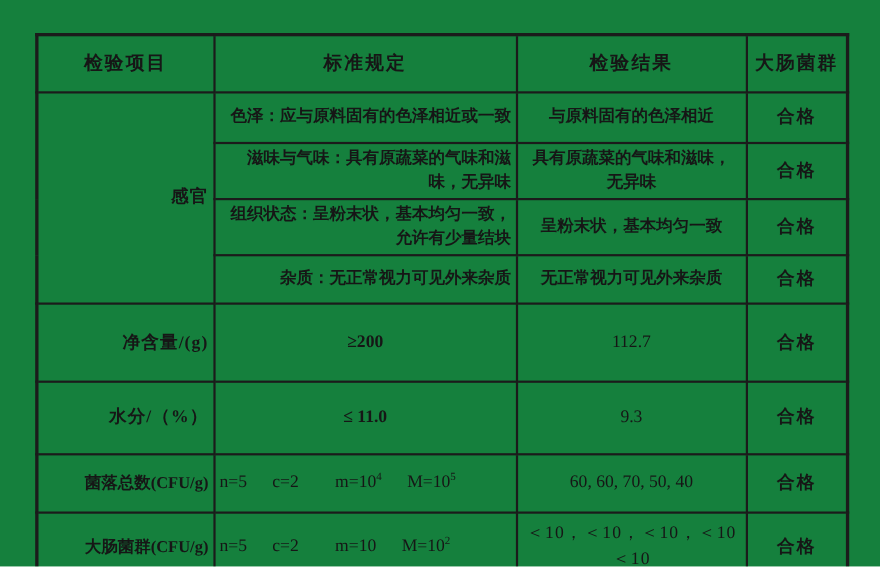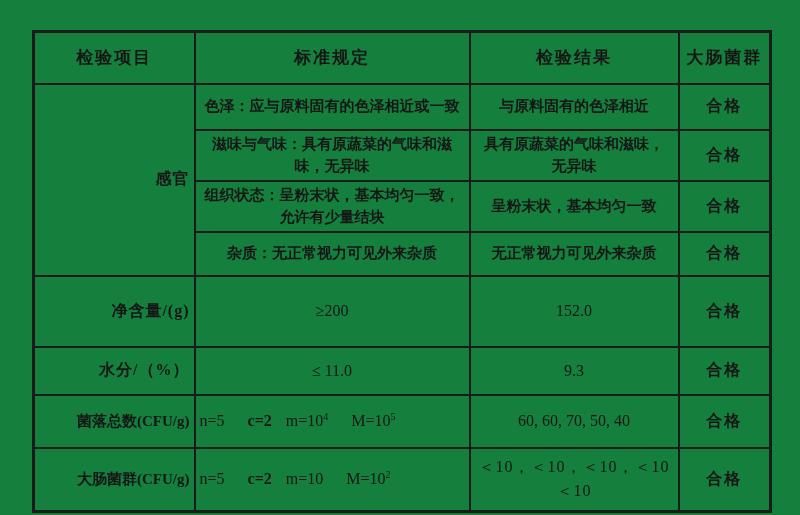--- a/index.html
+++ b/index.html
@@ -42,21 +42,21 @@
     text-align: right;
     font-weight: bold;
     font-size: 16px;
     letter-spacing: 1px;
   }
   td.item-sm {
     letter-spacing: 0;
     font-size: 15px;
   }
   td.std-left {
-    text-align: center;
+    text-align: right;
     padding-left: 7px;
     padding-right: 4px;
     font-weight: bold;
     font-size: 15px;
     line-height: 1.5;
     white-space: pre-line;
   }
   td.res {
     text-align: center;
     font-weight: bold;
@@ -68,30 +68,30 @@
     text-align: center;
     font-weight: bold;
     font-size: 16px;
     letter-spacing: 2px;
   }
   td.num {
     font-weight: normal;
     font-size: 16px;
     letter-spacing: 0;
   }
-  td.center { text-align: center; }
+  td.center { text-align: center; font-weight: bold; }
   td.micro {
     text-align: left;
     padding-left: 16px;
     font-weight: normal;
     font-size: 16px;
     white-space: nowrap;
   }
   .mpart { margin-right: 23px; }
-  .mpart.wide { margin-right: 14px; font-weight: bold; }
+  .mpart.wide { margin-right: 33px; }
   .mpart.last { margin-right: 0; }
   sup {
     font-size: 10px;
     line-height: 0;
   }
   td.res-big {
     font-size: 16px;
     letter-spacing: 1px;
   }
 </style>
@@ -135,24 +135,24 @@
         <td class="jud">合格</td>
       </tr>
       <tr style="height:44px">
         <td class="std-left">杂质：无正常视力可见外来杂质</td>
         <td class="res">无正常视力可见外来杂质</td>
         <td class="jud">合格</td>
       </tr>
       <tr style="height:71px">
         <td class="item">净含量/(g)</td>
         <td class="num center">≥200</td>
-        <td class="res num">152.0</td>
+        <td class="res num">112.7</td>
         <td class="jud">合格</td>
       </tr>
-      <tr style="height:48px">
+      <tr style="height:66px">
         <td class="item">水分/（%）</td>
         <td class="num center">≤ 11.0</td>
         <td class="res num">9.3</td>
         <td class="jud">合格</td>
       </tr>
       <tr style="height:53px">
         <td class="item item-sm">菌落总数(CFU/g)</td>
         <td class="micro">
           <span class="mpart">n=5</span><span class="mpart wide">c=2</span><span class="mpart"><span>m=10</span><sup>4</sup></span><span class="mpart last"><span>M=10</span><sup>5</sup></span>
         </td>

